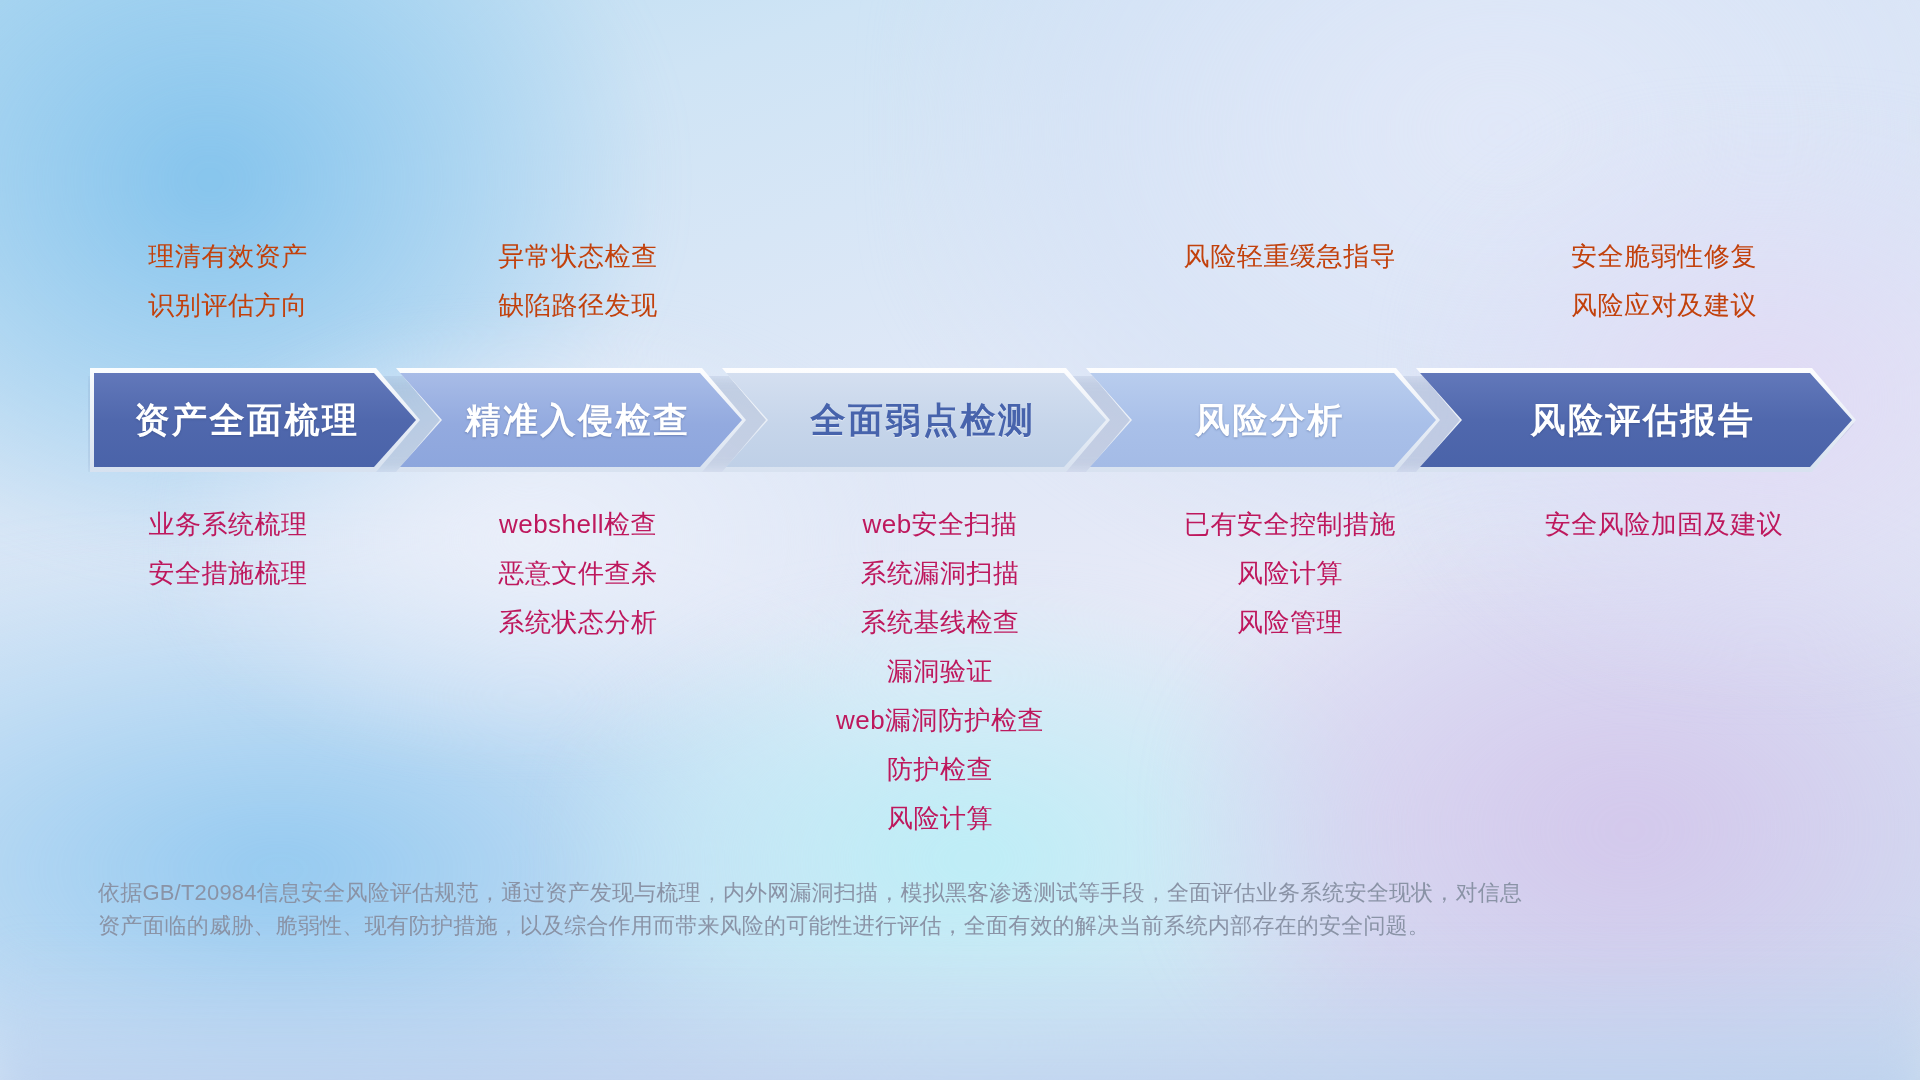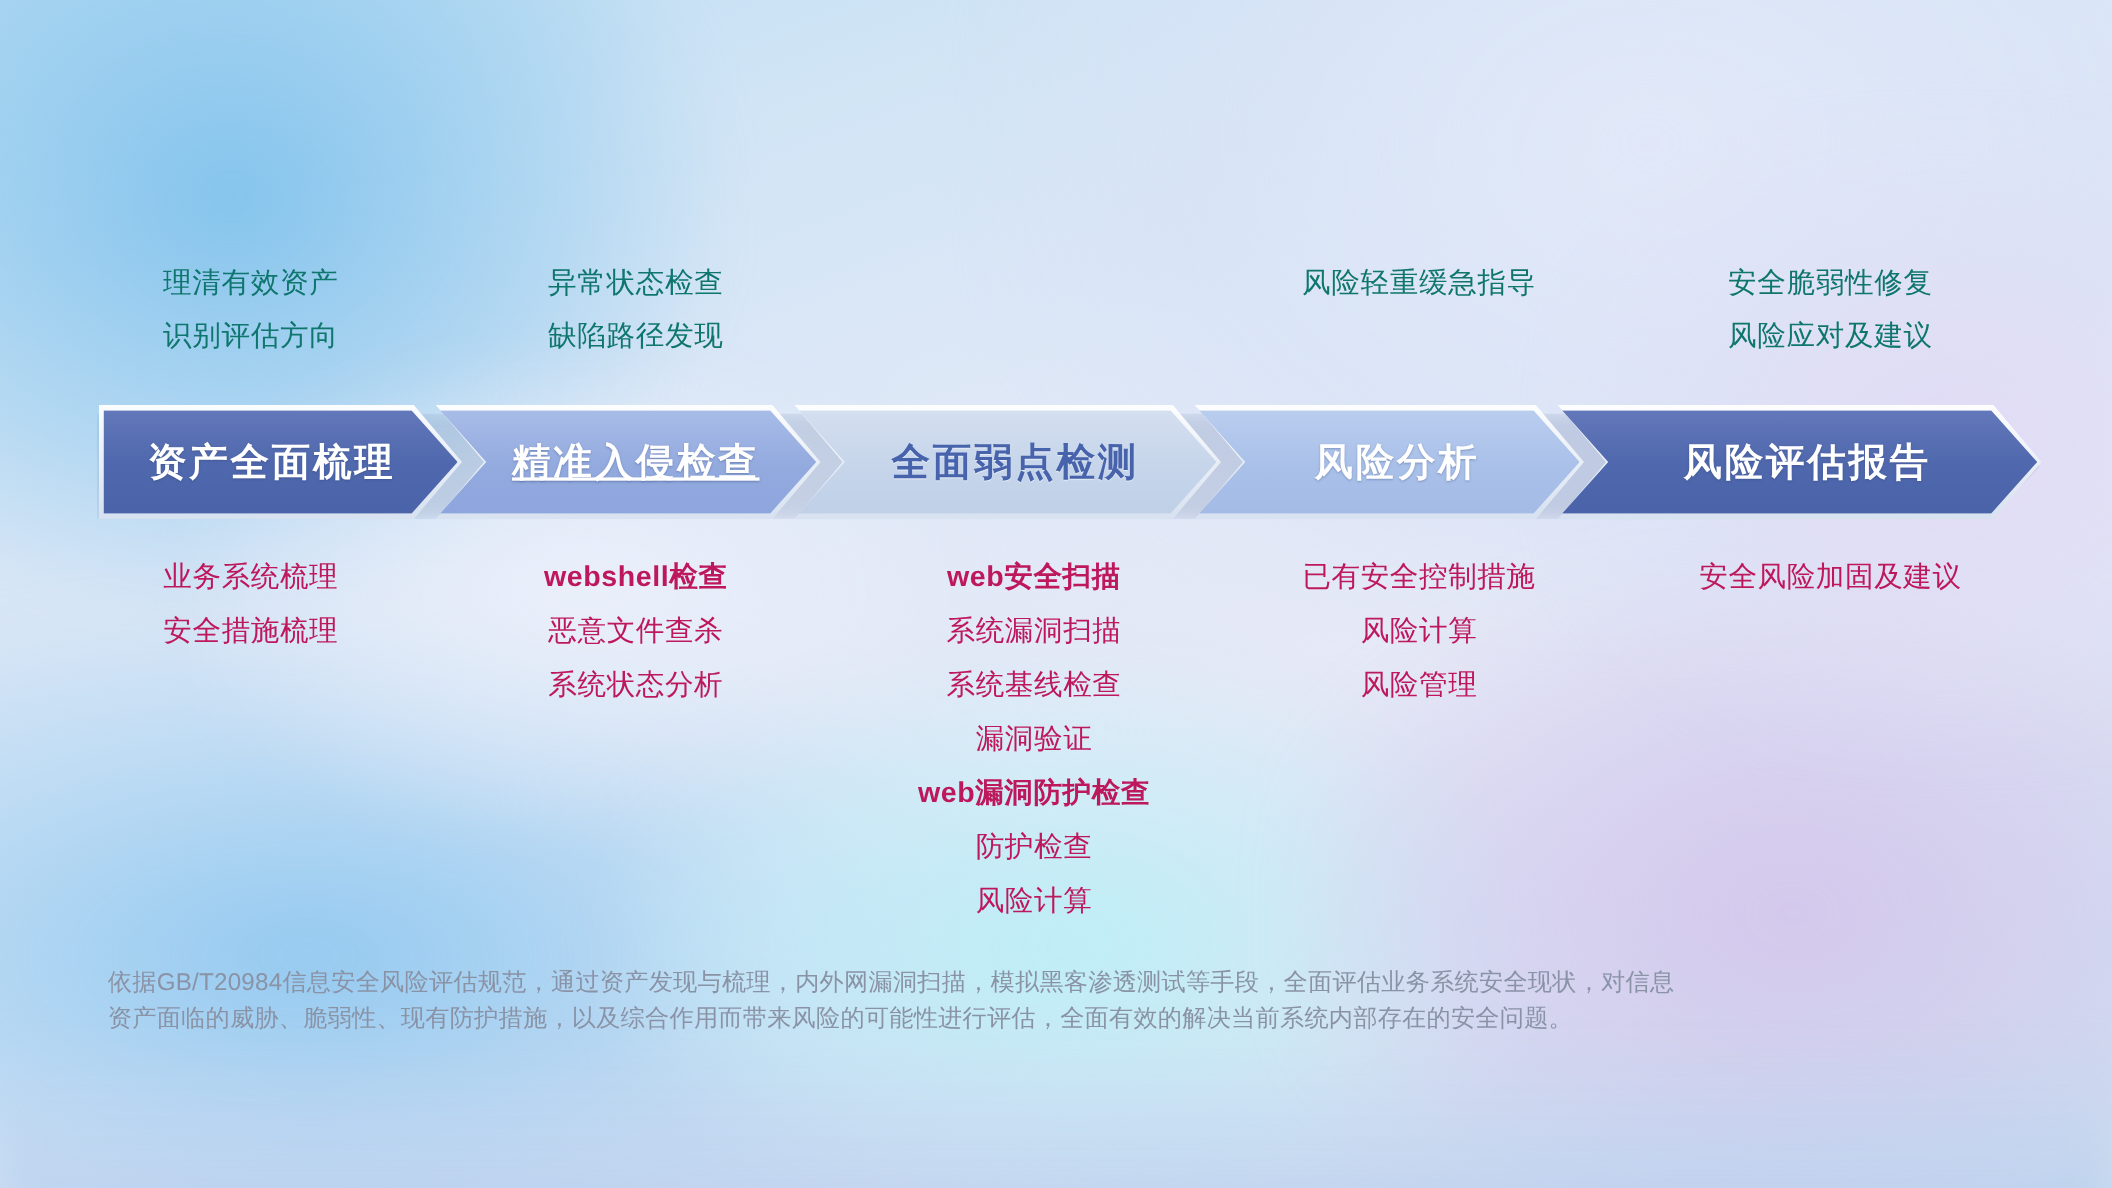--- a/index.html
+++ b/index.html
@@ -89,21 +89,21 @@
   .top-notes {
     position: absolute;
     left: 0;
     top: 232px;
     width: 1920px;
     height: 110px;
   }
   .note-col {
     position: absolute;
     text-align: center;
-    color: #0f766e;
+    color: #c2410c;
     font-size: 26px;
     line-height: 49px;
     letter-spacing: 0.6px;
     white-space: nowrap;
   }
 
   
   #chevron-band {
     position: absolute;
     left: 0;
@@ -163,21 +163,21 @@
   .list-col {
     position: absolute;
     text-align: center;
     color: #be185d;
     font-size: 26px;
     line-height: 49px;
     white-space: nowrap;
     letter-spacing: 0.5px;
   }
   .list-col .li-strong {
-    font-weight: bold;
+    font-weight: normal;
   }
 
   
   #footer {
     position: absolute;
     left: 98px;
     top: 876px;
     width: 1510px;
     color: #8a93a6;
     font-size: 22px;
@@ -225,21 +225,21 @@
   <div id="band-shadow"></div>
   <div id="chevron-band">
       <div class="chev light-text" style="left: 90px; width: 330px;">
         <div class="chev-bg" style="background: linear-gradient(rgba(255, 255, 255, 0.95) 0%, rgba(216, 226, 240, 0.95) 100%); clip-path: polygon(0px 0px, 286px 0px, 330px 50%, 286px 100%, 0px 100%);"></div>
         <div class="chev-bg" style="inset: 5px 4px; background: linear-gradient(rgb(98, 120, 186) 0%, rgb(80, 104, 173) 50%, rgb(74, 99, 169) 100%); clip-path: polygon(0px 0px, 280px 0px, 322px 50%, 280px 100%, 0px 100%);"></div>
         <div class="chev-label" style="margin-left: -16px;">资产全面梳理</div>
       </div>
       <div class="chev light-text" style="left: 396px; width: 350px;">
         <div class="chev-bg" style="background: linear-gradient(rgba(255, 255, 255, 0.95) 0%, rgba(216, 226, 240, 0.95) 100%); clip-path: polygon(0px 0px, 306px 0px, 350px 50%, 306px 100%, 0px 100%, 44px 50%);"></div>
         <div class="chev-bg" style="inset: 5px 4px; background: linear-gradient(rgb(168, 188, 231) 0%, rgb(147, 170, 223) 55%, rgb(141, 166, 221) 100%); clip-path: polygon(0px 0px, 300px 0px, 342px 50%, 300px 100%, 0px 100%, 42px 50%);"></div>
-        <div class="chev-label" style="margin-left: 14px; text-decoration: underline;">精准入侵检查</div>
+        <div class="chev-label" style="margin-left: 14px;">精准入侵检查</div>
       </div>
       <div class="chev dark-text" style="left: 722px; width: 388px;">
         <div class="chev-bg" style="background: linear-gradient(rgba(255, 255, 255, 0.95) 0%, rgba(216, 226, 240, 0.95) 100%); clip-path: polygon(0px 0px, 344px 0px, 388px 50%, 344px 100%, 0px 100%, 44px 50%);"></div>
         <div class="chev-bg" style="inset: 5px 4px; background: linear-gradient(rgb(212, 223, 240) 0%, rgb(198, 213, 234) 55%, rgb(191, 208, 231) 100%); clip-path: polygon(0px 0px, 338px 0px, 380px 50%, 338px 100%, 0px 100%, 42px 50%);"></div>
         <div class="chev-label" style="margin-left: 14px;">全面弱点检测</div>
       </div>
       <div class="chev light-text" style="left: 1086px; width: 354px; text-align: center;">
         <div class="chev-bg" style="background: linear-gradient(rgba(255, 255, 255, 0.95) 0%, rgba(216, 226, 240, 0.95) 100%); clip-path: polygon(0px 0px, 310px 0px, 354px 50%, 310px 100%, 0px 100%, 44px 50%);"></div>
         <div class="chev-bg" style="inset: 5px 4px; background: linear-gradient(rgb(185, 205, 238) 0%, rgb(169, 192, 233) 55%, rgb(164, 187, 230) 100%); clip-path: polygon(0px 0px, 304px 0px, 346px 50%, 304px 100%, 0px 100%, 42px 50%);"></div>
         <div class="chev-label" style="margin-left: 14px;">风险分析</div>

